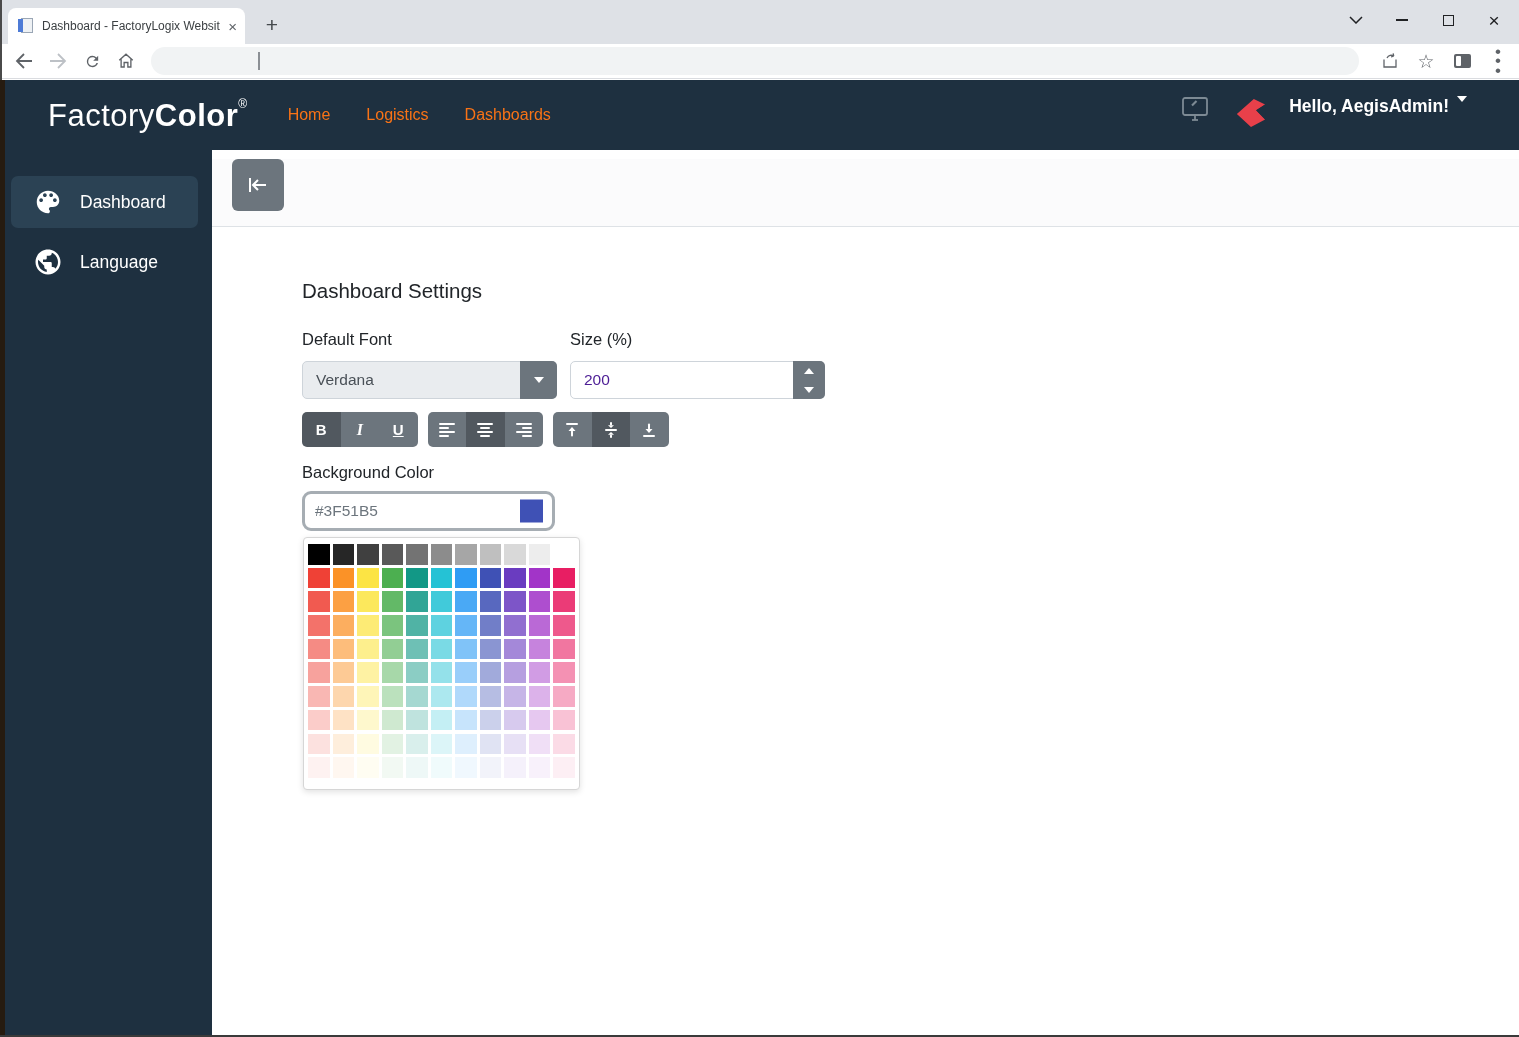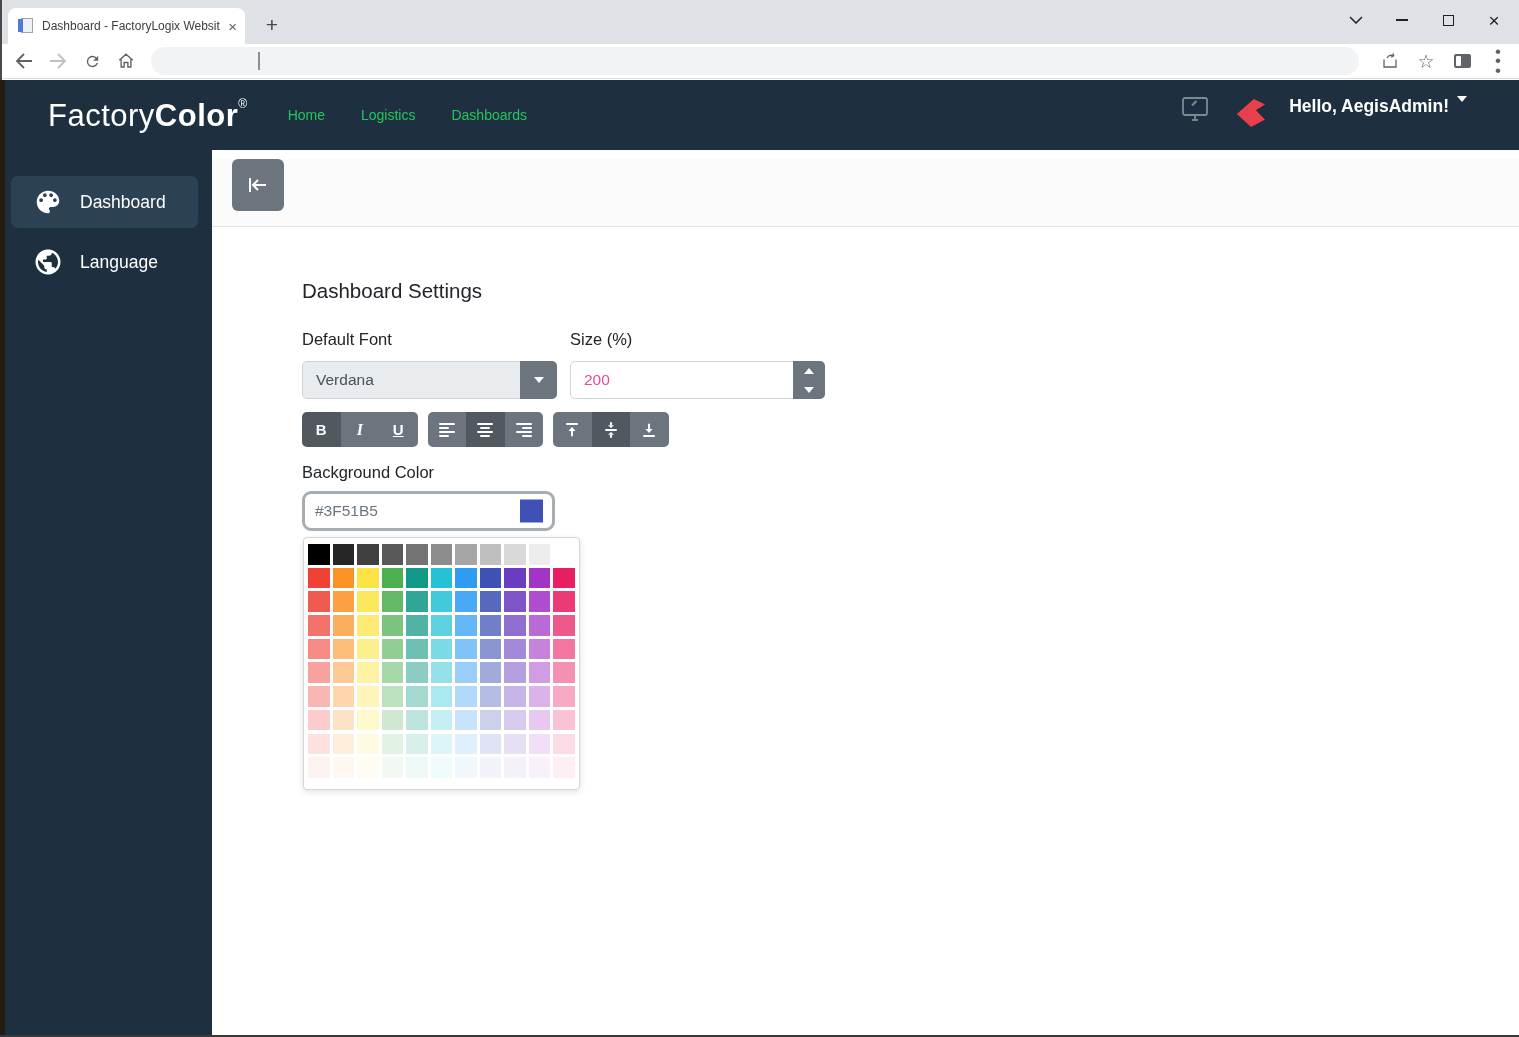--- a/index.html
+++ b/index.html
@@ -43,21 +43,21 @@
   .sidepanel::after { content:""; position:absolute; left:2px; top:2px; width:5px; height:10px; background:#fff; border-radius:1px; }
   .dots { font-size:17px; color:#5f6368; letter-spacing:0; line-height:0.55; }
 
   
   .site-header { position:absolute; left:0; top:80px; width:100%; height:70px; background:#1e3040; display:flex; align-items:center; }
   .logo { margin-left:48px; color:#fff; font-size:31px; letter-spacing:0.5px; white-space:nowrap; }
   .logo .light { font-weight:300; }
   .logo .bold { font-weight:700; }
   .logo sup { font-size:12px; font-weight:400; vertical-align:18px; }
   .main-nav { display:flex; margin-left:40px; gap:36px; }
-  .main-nav a { color:#22c55e; font-size:14px; text-decoration:none; }
+  .main-nav a { color:#f97316; font-size:16px; text-decoration:none; }
   .header-right { margin-left:auto; margin-right:52px; display:flex; }
   .monitor-icon { color:#7d8a94; margin-right:26px; }
   .aegis { margin-right:22px; }
   .greeting { color:#fff; font-size:17.5px; font-weight:700; }
   .caret-down { display:inline-block; width:0; height:0; border-left:5px solid transparent; border-right:5px solid transparent; border-top:6px solid #fff; margin-left:8px; vertical-align:2px; }
 
   
   .app-body { position:absolute; left:0; top:150px; width:100%; bottom:0; display:flex; }
   .sidebar { width:212px; background:#1e3040; flex:0 0 212px; padding-top:26px; }
   .side-item { display:flex; align-items:center; height:52px; margin:0 14px 8px 11px; border-radius:7px; color:#fff; font-size:17.5px; padding-left:20px; }
@@ -75,21 +75,21 @@
   .label-font { width:268px; }
   .inputs-row { display:flex; margin-top:12px; gap:13px; }
 
   .select { width:255px; height:38px; background:#e9ecef; border:1px solid #ced4da; border-radius:5px; display:flex; align-items:center; position:relative; cursor:pointer; }
   .select .sel-text { font-size:15.5px; color:#495057; padding-left:13px; }
   .sel-caret { position:absolute; right:-1px; top:-1px; width:37px; height:38px; background:#6c757d; border-radius:0 5px 5px 0; display:flex; align-items:center; justify-content:center; }
   .tri-down { width:0; height:0; border-left:5.5px solid transparent; border-right:5.5px solid transparent; border-top:6.5px solid #fff; }
   .tri-up { width:0; height:0; border-left:5.5px solid transparent; border-right:5.5px solid transparent; border-bottom:6.5px solid #fff; }
 
   .number-wrap { width:255px; height:38px; border:1px solid #ced4da; border-radius:5px; position:relative; background:#fff; }
-  .number-wrap input { border:none; outline:none; width:200px; height:100%; font-size:15.5px; color:#ec4899; padding-left:13px; background:transparent; }
+  .number-wrap input { border:none; outline:none; width:200px; height:100%; font-size:15.5px; color:#4c1d95; padding-left:13px; background:transparent; }
   .spinner { position:absolute; right:-1px; top:-1px; width:32px; height:38px; background:#6c757d; border-radius:0 5px 5px 0; display:flex; flex-direction:column; }
   .spin-btn { flex:1; display:flex; align-items:center; justify-content:center; cursor:pointer; }
   .spin-btn .tri-up, .spin-btn .tri-down { border-left-width:5px; border-right-width:5px; }
 
   .format-row { display:flex; margin-top:13px; gap:10px; }
   .btn-group { display:flex; border-radius:5px; overflow:hidden; }
   .fmt-btn { width:38.5px; height:35px; background:#6c757d; border:none; color:#fff; font-size:15px; display:flex; align-items:center; justify-content:center; cursor:pointer; }
   .fmt-btn.active { background:#51585f; }
   .fmt-b { font-weight:700; }
   .fmt-i { font-family:"Liberation Serif", serif; font-style:italic; font-weight:700; font-size:16px; }

